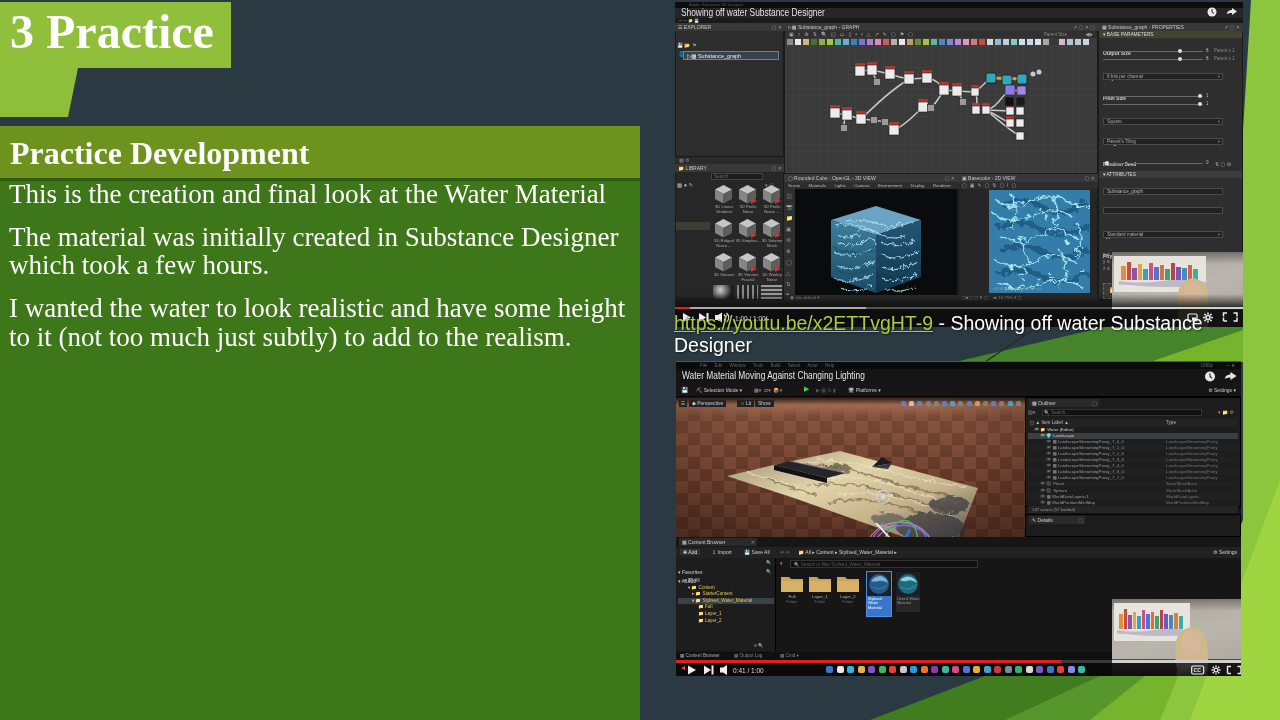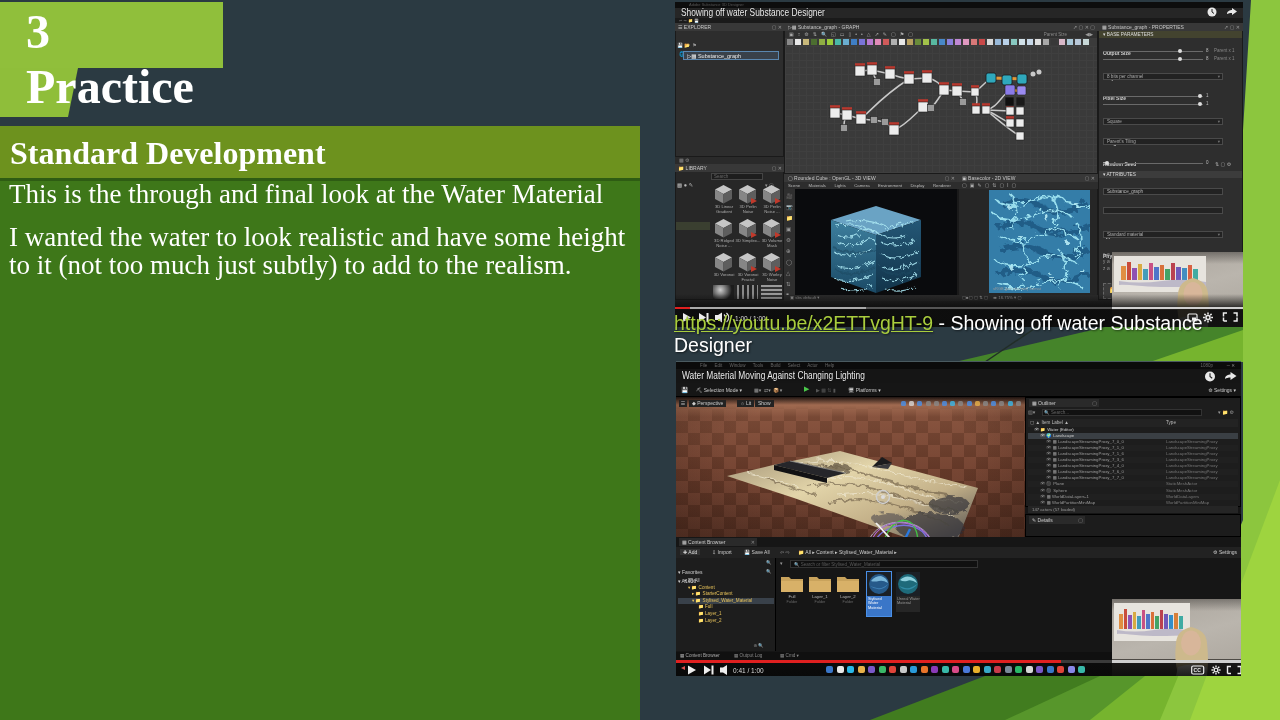--- a/index.html
+++ b/index.html
@@ -1,21 +1,21 @@
 <!DOCTYPE html>
 <html><head><meta charset="utf-8">
 <style>
 html,body{margin:0;padding:0;}
 body{width:1280px;height:720px;overflow:hidden;background:#2b3a42;font-family:"Liberation Sans",sans-serif;}
 .slide{position:absolute;left:0;top:0;width:1280px;height:720px;}
 .abs{position:absolute;}
 
 #bg{position:absolute;left:0;top:0;width:1280px;height:720px;}
 
-.titlebox{position:absolute;left:0;top:2px;width:207px;height:66px;background:#90bf3b;padding-left:16px;}
+.titlebox{position:absolute;left:0;top:2px;width:231px;height:66px;background:#90bf3b;}
 .titlebox h1{margin:0;padding:2px 0 0 10px;font-family:"Liberation Serif",serif;font-weight:bold;font-size:48px;color:#fff;}
 
 .content{position:absolute;left:0;top:126px;width:640px;height:594px;background:#3e7719;}
 .chead{position:absolute;left:0;top:0;width:640px;height:52px;background:#6d921e;border-bottom:3px solid #2e5c13;}
 .chead h2{margin:0;padding:9px 0 0 10px;font-family:"Liberation Serif",serif;font-weight:bold;font-size:32px;color:#fff;}
 .cbody{position:absolute;left:9px;top:54px;width:630px;font-family:"Liberation Serif",serif;font-size:27px;line-height:28.7px;color:#fff;}
 .cbody p{margin:0 0 14px 0;}
 
 .cap{position:absolute;color:#fff;font-size:19.5px;text-shadow:1px 1px 2px rgba(0,0,0,.55);}
 .cap a{color:#a9cd3d;text-decoration:underline;}
@@ -41,24 +41,25 @@
     <polygon points="1251,0 1280,0 1280,720 1160,720 1243,520 1243,130" fill="#8cc63e"></polygon>
     <polygon points="1280,480 1280,720 1190,720" fill="#9ed43f"></polygon>
   </svg>
 
   <div class="titlebox">
       <h1>3 Practice</h1>
     </div>
 
   <div class="content">
     <div class="chead">
-        <h2>Standard Development</h2>
+        <h2>Practice Development</h2>
       </div>
     <div class="cbody">
-      <p>This is the through and final look at the Water Material</p>
+      <p>This is the creation and final look at the Water Material</p>
+      <p>The material was initially created in Substance Designer<br>which took a few hours.</p>
       <p>I wanted the water to look realistic and have some height<br>to it (not too much just subtly) to add to the realism.</p>
     </div>
   </div>
 
 <div id="shot1" class="abs" style="left:675px;top:2px;width:568px;height:325px;background:#262626;overflow:hidden;font-family:'Liberation Sans',sans-serif;">
 <div class="abs" style="left:0;top:0;width:568px;height:6px;background:#0d0d0d;">
         <span style="position:absolute;left:14px;top:0px;font-size:4px;color:#555;">Adobe Substance 3D Designer</span>
       </div>
 <div class="abs" style="left:6px;top:4px;font-size:11px;color:#ececec;text-shadow:0 0 2px #000;white-space:nowrap;transform:scaleX(0.76);transform-origin:0 0;">Showing off water Substance Designer</div>
 <svg class="abs" style="left:532px;top:4px" width="32" height="12" viewBox="0 0 32 12">

